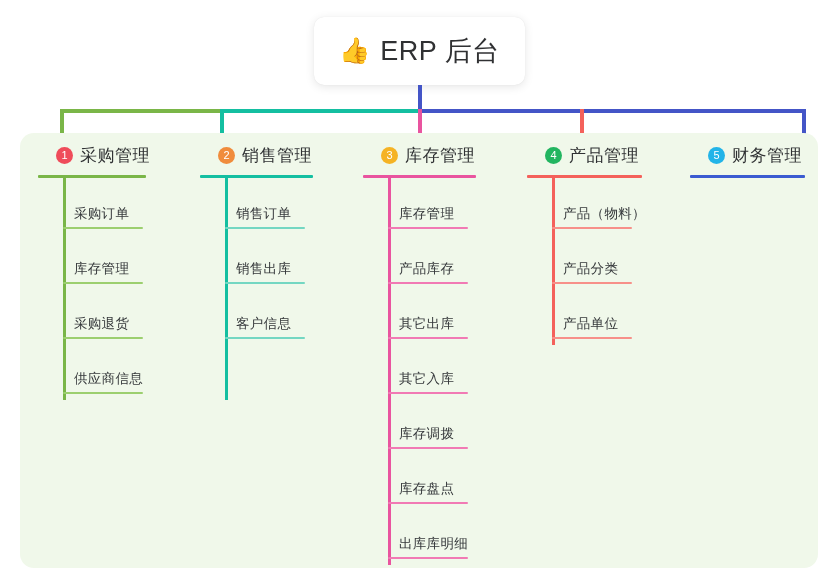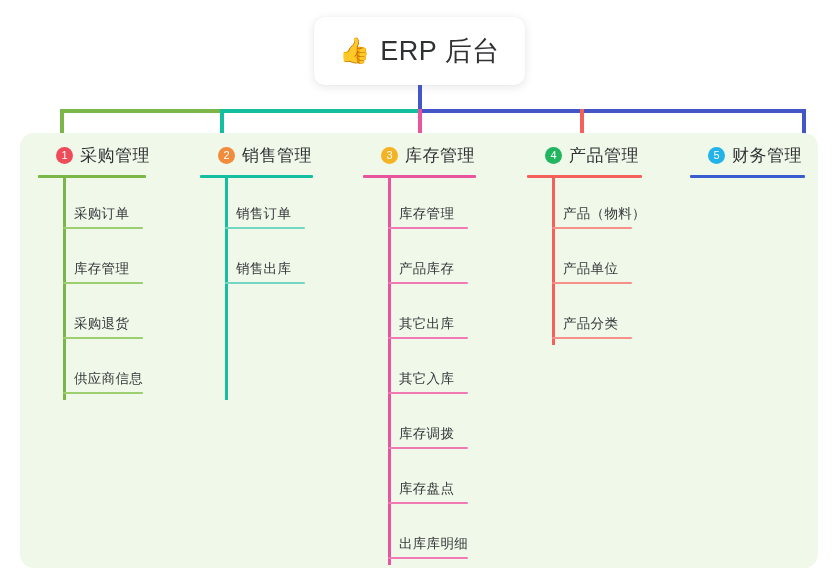--- a/index.html
+++ b/index.html
@@ -212,20 +212,24 @@
         <div class="leaves">
           <div class="spine" style="height: 222px; background: rgb(20, 191, 161);"></div>
           <div class="leaf">
             <span class="leaf-label">销售订单</span>
             <div class="leaf-rule" style="width: 80px; background: rgb(116, 215, 194);"></div>
           </div>
           <div class="leaf">
             <span class="leaf-label">销售出库</span>
             <div class="leaf-rule" style="width: 80px; background: rgb(116, 215, 194);"></div>
           </div>
+          <div class="leaf">
+            <span class="leaf-label">客户信息</span>
+            <div class="leaf-rule" style="width: 80px; background: rgb(116, 215, 194);"></div>
+          </div>
         </div>
       </div>
       <div class="column" style="left: 363px;">
         <div class="col-head">
           <span class="badge" style="background: rgb(245, 179, 36);">3</span>
           <span class="col-title">库存管理</span>
         </div>
         <div class="head-rule" style="width: 113px; background: rgb(233, 84, 159);"></div>
         <div class="leaves">
           <div class="spine" style="height: 387px; background: rgb(233, 84, 159);"></div>
@@ -265,27 +269,27 @@
           <span class="col-title">产品管理</span>
         </div>
         <div class="head-rule" style="width: 115px; background: rgb(244, 97, 91);"></div>
         <div class="leaves">
           <div class="spine" style="height: 167px; background: rgb(244, 97, 91);"></div>
           <div class="leaf">
             <span class="leaf-label">产品（物料）</span>
             <div class="leaf-rule" style="width: 80px; background: rgb(247, 144, 137);"></div>
           </div>
           <div class="leaf">
+            <span class="leaf-label">产品分类</span>
+            <div class="leaf-rule" style="width: 80px; background: rgb(247, 144, 137);"></div>
+          </div>
+          <div class="leaf">
             <span class="leaf-label">产品单位</span>
             <div class="leaf-rule" style="width: 80px; background: rgb(247, 144, 137);"></div>
           </div>
-          <div class="leaf">
-            <span class="leaf-label">产品分类</span>
-            <div class="leaf-rule" style="width: 80px; background: rgb(247, 144, 137);"></div>
-          </div>
         </div>
       </div>
       <div class="column" style="left: 690px;">
         <div class="col-head">
           <span class="badge" style="background: rgb(34, 180, 232);">5</span>
           <span class="col-title">财务管理</span>
         </div>
         <div class="head-rule" style="width: 115px; background: rgb(59, 91, 209);"></div>
       </div>
     </div>

